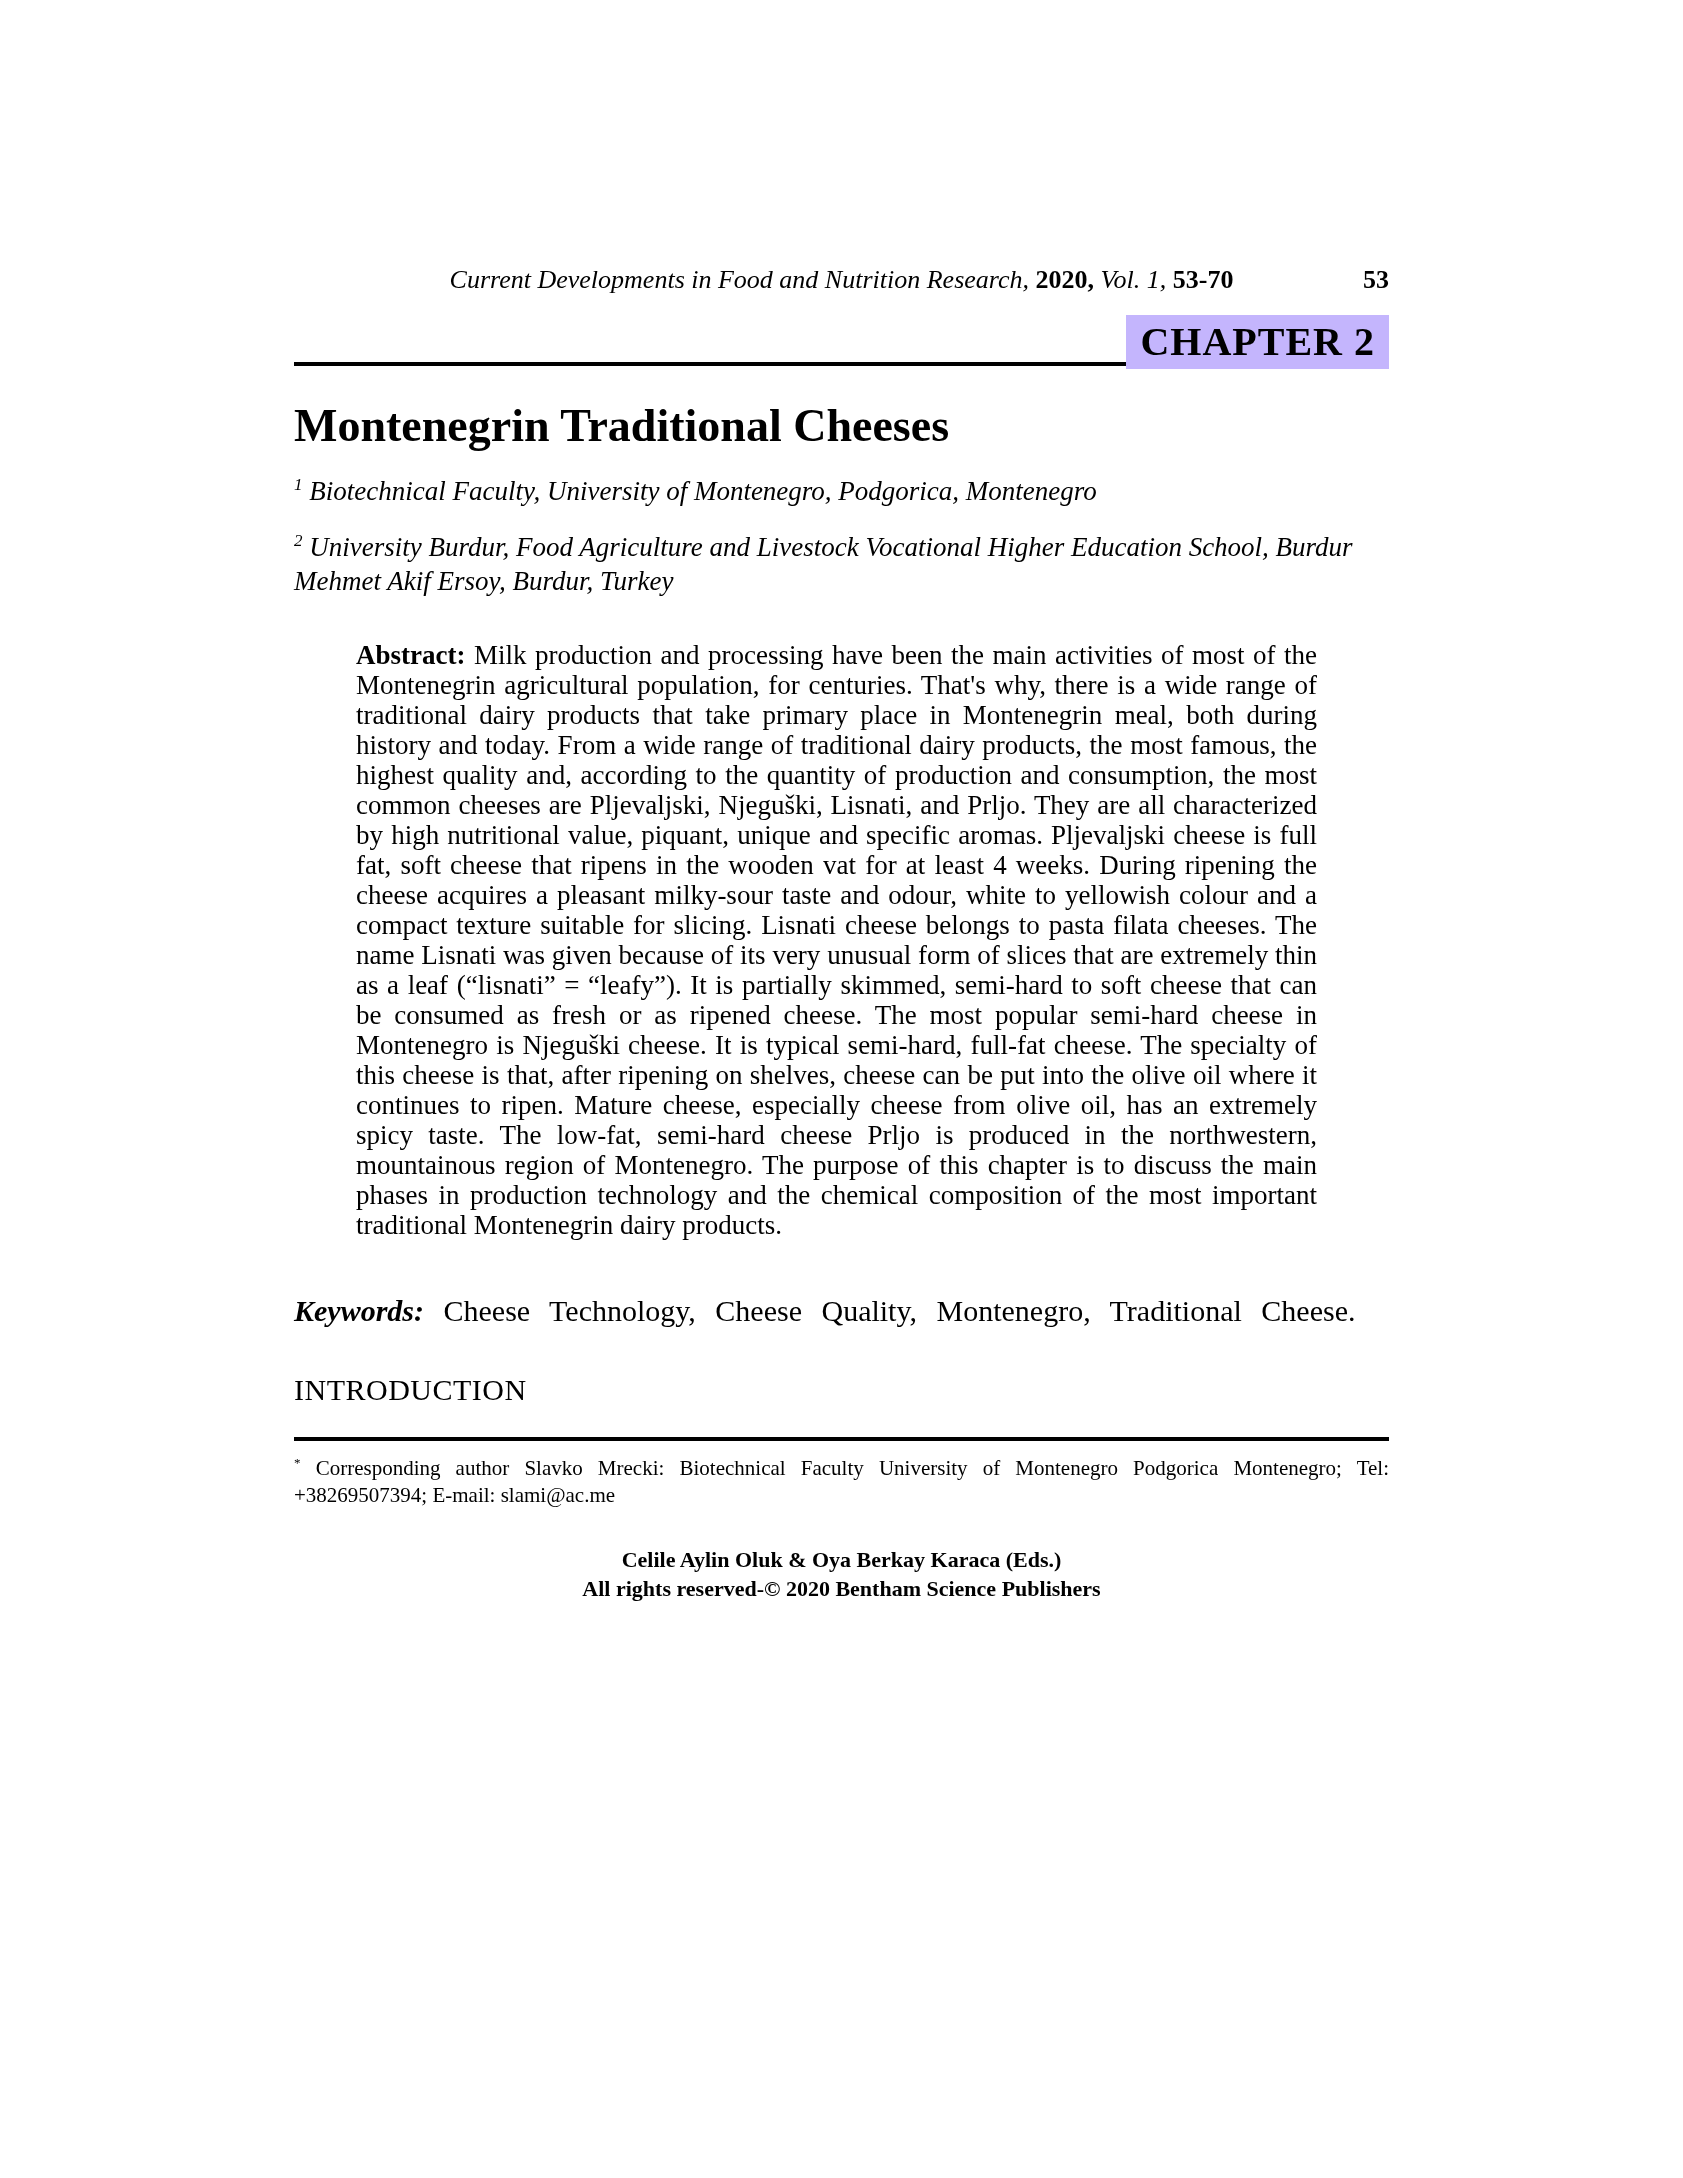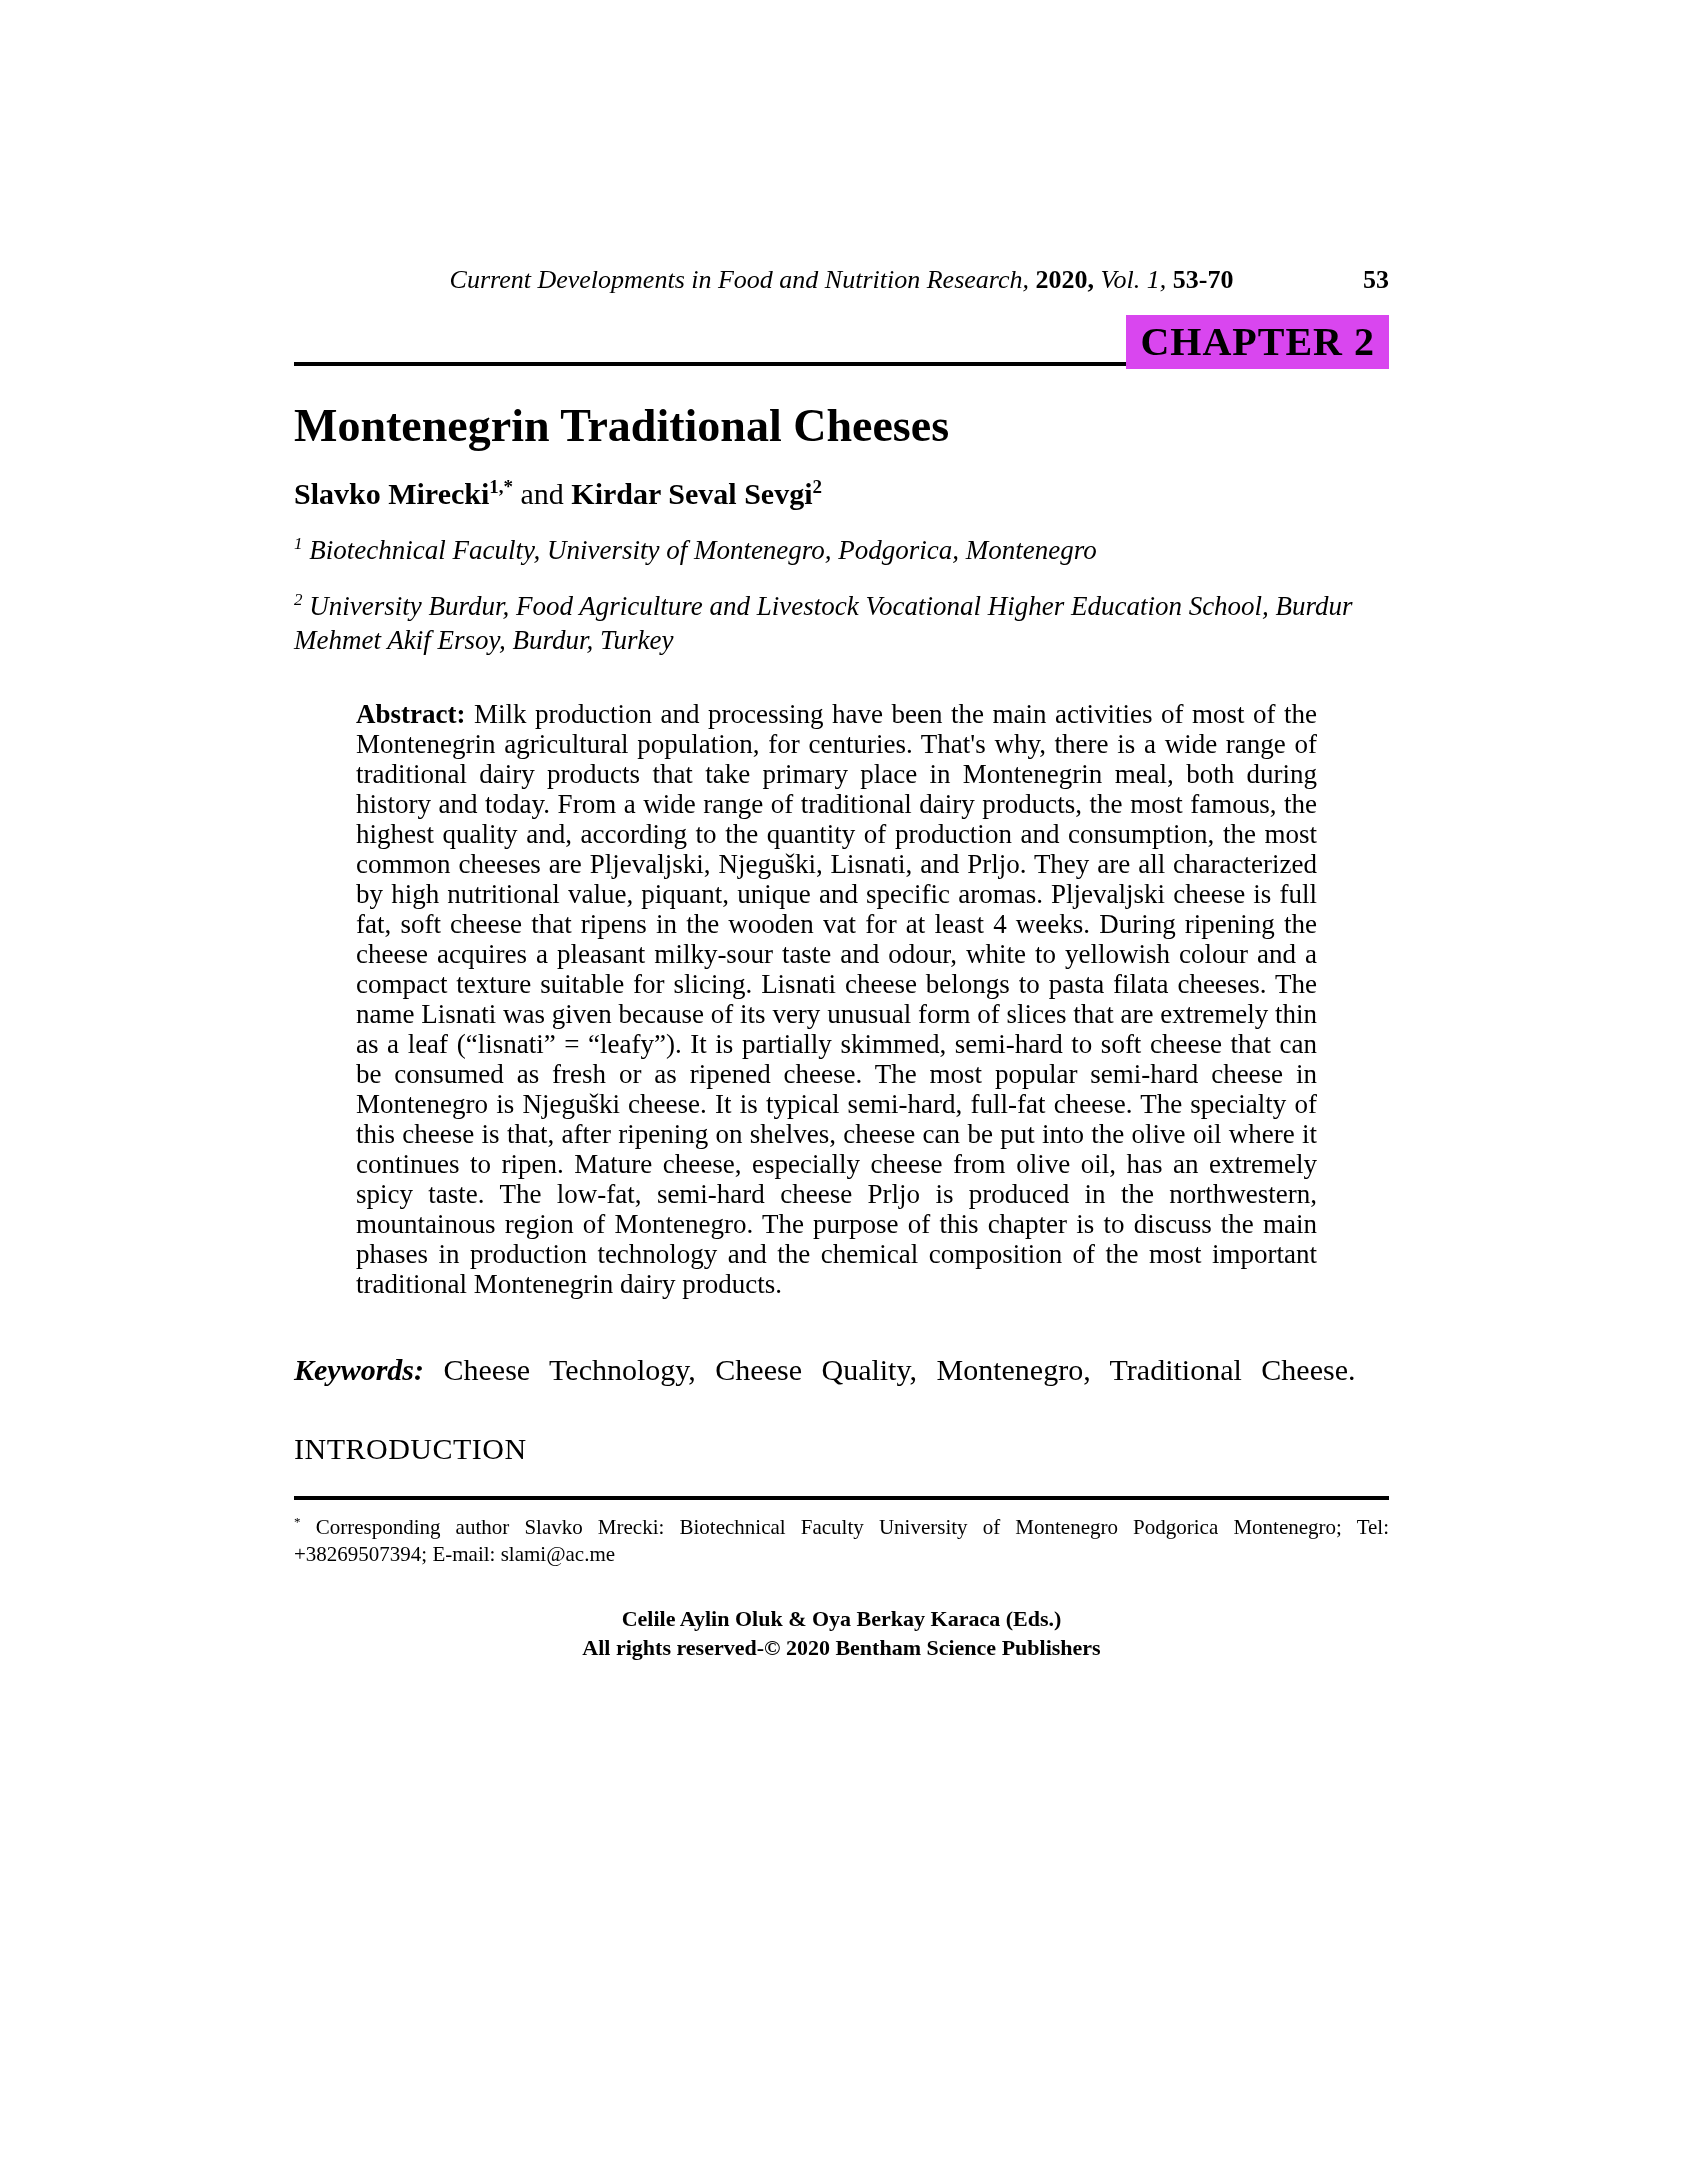--- a/index.html
+++ b/index.html
@@ -27,21 +27,21 @@
     font-weight: bold; font-style: normal; font-size: 26px;
   }
 
   .badge-row { position: relative; margin-top: 20px; height: 56px; }
   .header-rule {
     position: absolute; left: 0; top: 47px;
     width: 100%; height: 4px; background: #000000;
   }
   .chapter-badge {
     position: absolute; right: 0; top: 0;
-    background: #d946ef;
+    background: #c4b5fd;
     font-weight: bold; font-size: 40px; line-height: 54px;
     padding: 0 14px;
     letter-spacing: 1px;
   }
 
   .article-title { margin: 28px 0 0 0; font-size: 46px; font-weight: bold; }
   .authors { margin-top: 24px; font-size: 30px; }
   .author-name { font-weight: bold; }
   .authors sup { font-size: 19px; font-weight: bold; }
   .affiliation { margin: 16px 0 0 0; font-size: 27px; font-style: italic; line-height: 34px; }
@@ -91,21 +91,20 @@
       <span class="rh-page-num">53</span>
     </div>
 
     <div class="badge-row">
       <div class="header-rule"></div>
       <div class="chapter-badge">CHAPTER 2</div>
     </div>
 
     <h1 class="article-title">Montenegrin Traditional Cheeses</h1>
 
-    <div class="authors"><span class="author-name">Slavko Mirecki</span><sup>1,*</sup><span> and </span><span class="author-name">Kirdar Seval Sevgi</span><sup>2</sup></div>
 
     <p class="affiliation"><sup>1</sup><span> Biotechnical Faculty, University of Montenegro, Podgorica, Montenegro</span></p>
 
     <p class="affiliation"><sup>2</sup><span> University Burdur, Food Agriculture and Livestock Vocational Higher Education School, Burdur Mehmet Akif Ersoy, Burdur, Turkey</span></p>
 
     <div class="abstract"><span class="abstract-label">Abstract:</span><span> Milk production and processing have been the main activities of most of the Montenegrin agricultural population, for centuries. That's why, there is a wide range of traditional dairy products that take primary place in Montenegrin meal, both during history and today. From a wide range of traditional dairy products, the most famous, the highest quality and, according to the quantity of production and consumption, the most common cheeses are Pljevaljski, Njeguški, Lisnati, and Prljo. They are all characterized by high nutritional value, piquant, unique and specific aromas. Pljevaljski cheese is full fat, soft cheese that ripens in the wooden vat for at least 4 weeks. During ripening the cheese acquires a pleasant milky-sour taste and odour, white to yellowish colour and a compact texture suitable for slicing. Lisnati cheese belongs to pasta filata cheeses. The name Lisnati was given because of its very unusual form of slices that are extremely thin as a leaf (“lisnati” = “leafy”). It is partially skimmed, semi-hard to soft cheese that can be consumed as fresh or as ripened cheese. The most popular semi-hard cheese in Montenegro is Njeguški cheese. It is typical semi-hard, full-fat cheese. The specialty of this cheese is that, after ripening on shelves, cheese can be put into the olive oil where it continues to ripen. Mature cheese, especially cheese from olive oil, has an extremely spicy taste. The low-fat, semi-hard cheese Prljo is produced in the northwestern, mountainous region of Montenegro. The purpose of this chapter is to discuss the main phases in production technology and the chemical composition of the most important traditional Montenegrin dairy products.</span></div>
 
     <p class="keywords"><span class="keywords-label">Keywords:</span><span> Cheese Technology, Cheese Quality, Montenegro, Traditional Cheese.</span></p>
 
     <h2 class="section-heading">INTRODUCTION</h2>

